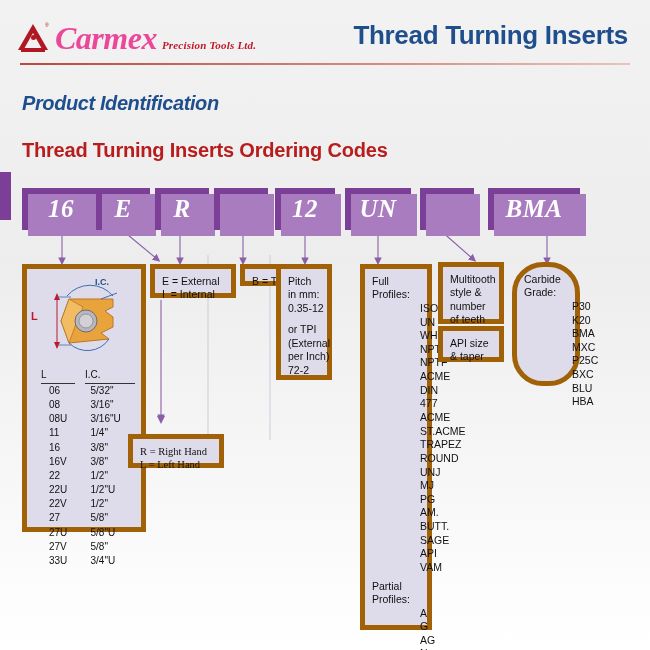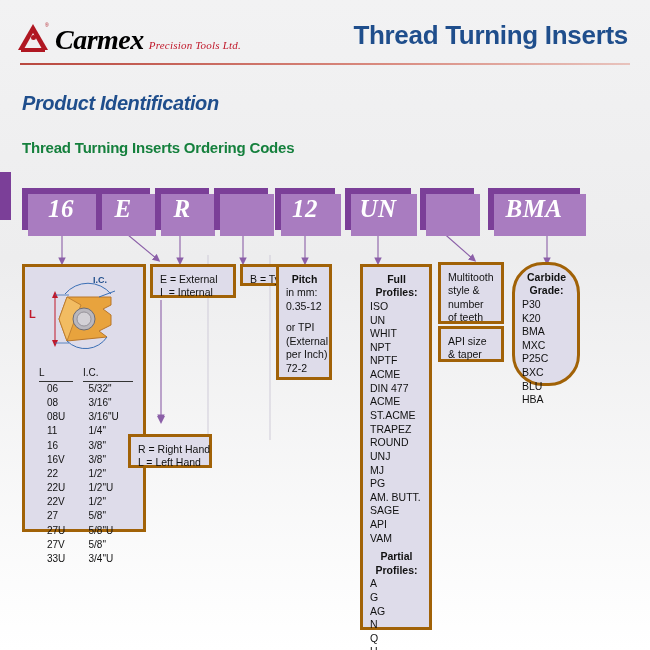--- a/index.html
+++ b/index.html
@@ -22,55 +22,55 @@
   .logo-mark .tri-in{
     position:absolute;left:6px;top:11px;width:0;height:0;
     border-left:9px solid transparent;border-right:9px solid transparent;
     border-bottom:16px solid #f1eff0;
   }
   .logo-mark .dot{position:absolute;left:12.5px;top:13px;width:5px;height:5px;border-radius:50%;background:#b01722;}
   .logo-mark .bar{position:absolute;left:3px;top:26px;width:24px;height:4px;background:#b01722;}
   .logo-mark .reg{position:absolute;left:27px;top:0px;font-size:5px;color:#b01722;}
   .logo-name{
     font-family:"Liberation Serif",serif;font-style:italic;font-weight:bold;
-    font-size:28px;color:#000000;letter-spacing:-.5px;line-height:1;
+    font-size:32px;color:#ec4899;letter-spacing:-.5px;line-height:1;
   }
   .logo-sub{
-    font-family:"Liberation Serif",serif;font-style:italic;font-weight:normal;
+    font-family:"Liberation Serif",serif;font-style:italic;font-weight:bold;
     font-size:11px;color:#c0182a;line-height:1;padding-bottom:3px;letter-spacing:.2px;
   }
   .hdr-title{
     position:absolute;right:22px;top:20px;
     font-size:26px;font-weight:bold;color:#1f4e8c;letter-spacing:-.3px;
   }
   .hdr-rule{position:absolute;left:20px;top:63px;width:610px;height:1.5px;
     background:linear-gradient(90deg,#b9483f,#d98b80 60%,#e8c3bd);}
 
   
   .t1{position:absolute;left:22px;top:92px;font-size:20px;font-weight:bold;font-style:italic;
      color:#1f4e8c;letter-spacing:-.4px;}
-  .t2{position:absolute;left:22px;top:139px;font-size:15px;font-weight:bold;color:#15803d;letter-spacing:-.2px;}
+  .t2{position:absolute;left:22px;top:139px;font-size:20px;font-weight:bold;color:#b91c1c;letter-spacing:-.2px;}
 
   .edge-bar{position:absolute;left:0;top:172px;width:11px;height:48px;background:#7b3f98;}
 
   
   .codebox{position:absolute;height:42px;top:188px;background:#7b3f98;z-index:3;}
   .codebox .shadow{position:absolute;left:6px;top:6px;width:100%;height:100%;background:#a97cc0;z-index:-1;}
   .codebox span{
     display:flex;align-items:center;justify-content:center;width:100%;height:100%;
     font-family:"Liberation Serif",serif;font-style:italic;font-weight:bold;
     color:#fff;font-size:25px;letter-spacing:.5px;
   }
 
   
   .conn{position:absolute;z-index:1;}
 
   
   .callout{
-    position:absolute;background:#dedcea;border:3px solid #a16207;
+    position:absolute;background:#dedcea;border:5px solid #a16207;
     box-sizing:border-box;font-size:10.5px;color:#111;line-height:1.28;
     padding:6px 6px 6px 7px;z-index:2;
   }
   .callout .ln{white-space:pre;}
   .gap{height:8px;}
 
   
   .draw{position:absolute;left:12px;top:8px;width:100px;height:86px;}
   .lbl-ic{position:absolute;left:68px;top:8px;font-size:9px;color:#1f4e8c;font-weight:bold;}
   .lbl-l{position:absolute;left:4px;top:40px;font-size:11px;color:#c0182a;font-weight:bold;}
@@ -78,22 +78,22 @@
   
   .tbl{position:absolute;left:10px;top:100px;width:100px;font-size:10px;color:#111;}
   .tbl .hrow{display:flex;font-weight:normal;}
   .tbl .hrow span{border-bottom:1px solid #333;padding-bottom:1px;}
   .tbl .hrow .c1{width:34px;margin-left:4px;text-align:left;}
   .tbl .hrow .c2{width:50px;margin-left:10px;text-align:left;}
   .tbl .row{display:flex;line-height:1.42;}
   .tbl .row .c1{width:38px;margin-left:12px;}
   .tbl .row .c2{width:56px;margin-left:10px;}
 
-  .list div{line-height:1.30;}
-  .hd{font-weight:bold;text-align:center;}
+  .list div{line-height:1.30;margin-left:48px;}
+  .hd{font-weight:normal;}
 </style>
 </head>
 <body>
 
 <div id="page">
 
   <div class="hdr">
     <div class="logo-wrap">
       <div class="logo-mark">
         <div class="tri"></div>
@@ -254,21 +254,21 @@
 
   <div class="callout" style="left:150px;top:264px;width:86px;height:34px;">
     <div class="ln">E = External</div>
     <div class="ln">I  = Internal</div>
   </div>
 
   <div class="callout" style="left:240px;top:264px;width:76px;height:22px;">
     <div class="ln">B = Type B</div>
   </div>
 
-  <div class="callout" style="left:128px;top:434px;width:84px;height:34px;">
+  <div class="callout" style="left:128px;top:434px;width:96px;height:34px;font-family:Liberation Serif, serif;">
     <div class="ln">R = Right Hand</div>
     <div class="ln">L = Left Hand</div>
   </div>
 
   <div class="callout" style="left:276px;top:264px;width:56px;height:116px;">
     <div class="hd">Pitch</div>
     <div class="ln">in mm:</div>
     <div class="ln">0.35-12</div>
     <div class="gap"></div>
     <div class="ln">or TPI</div>

